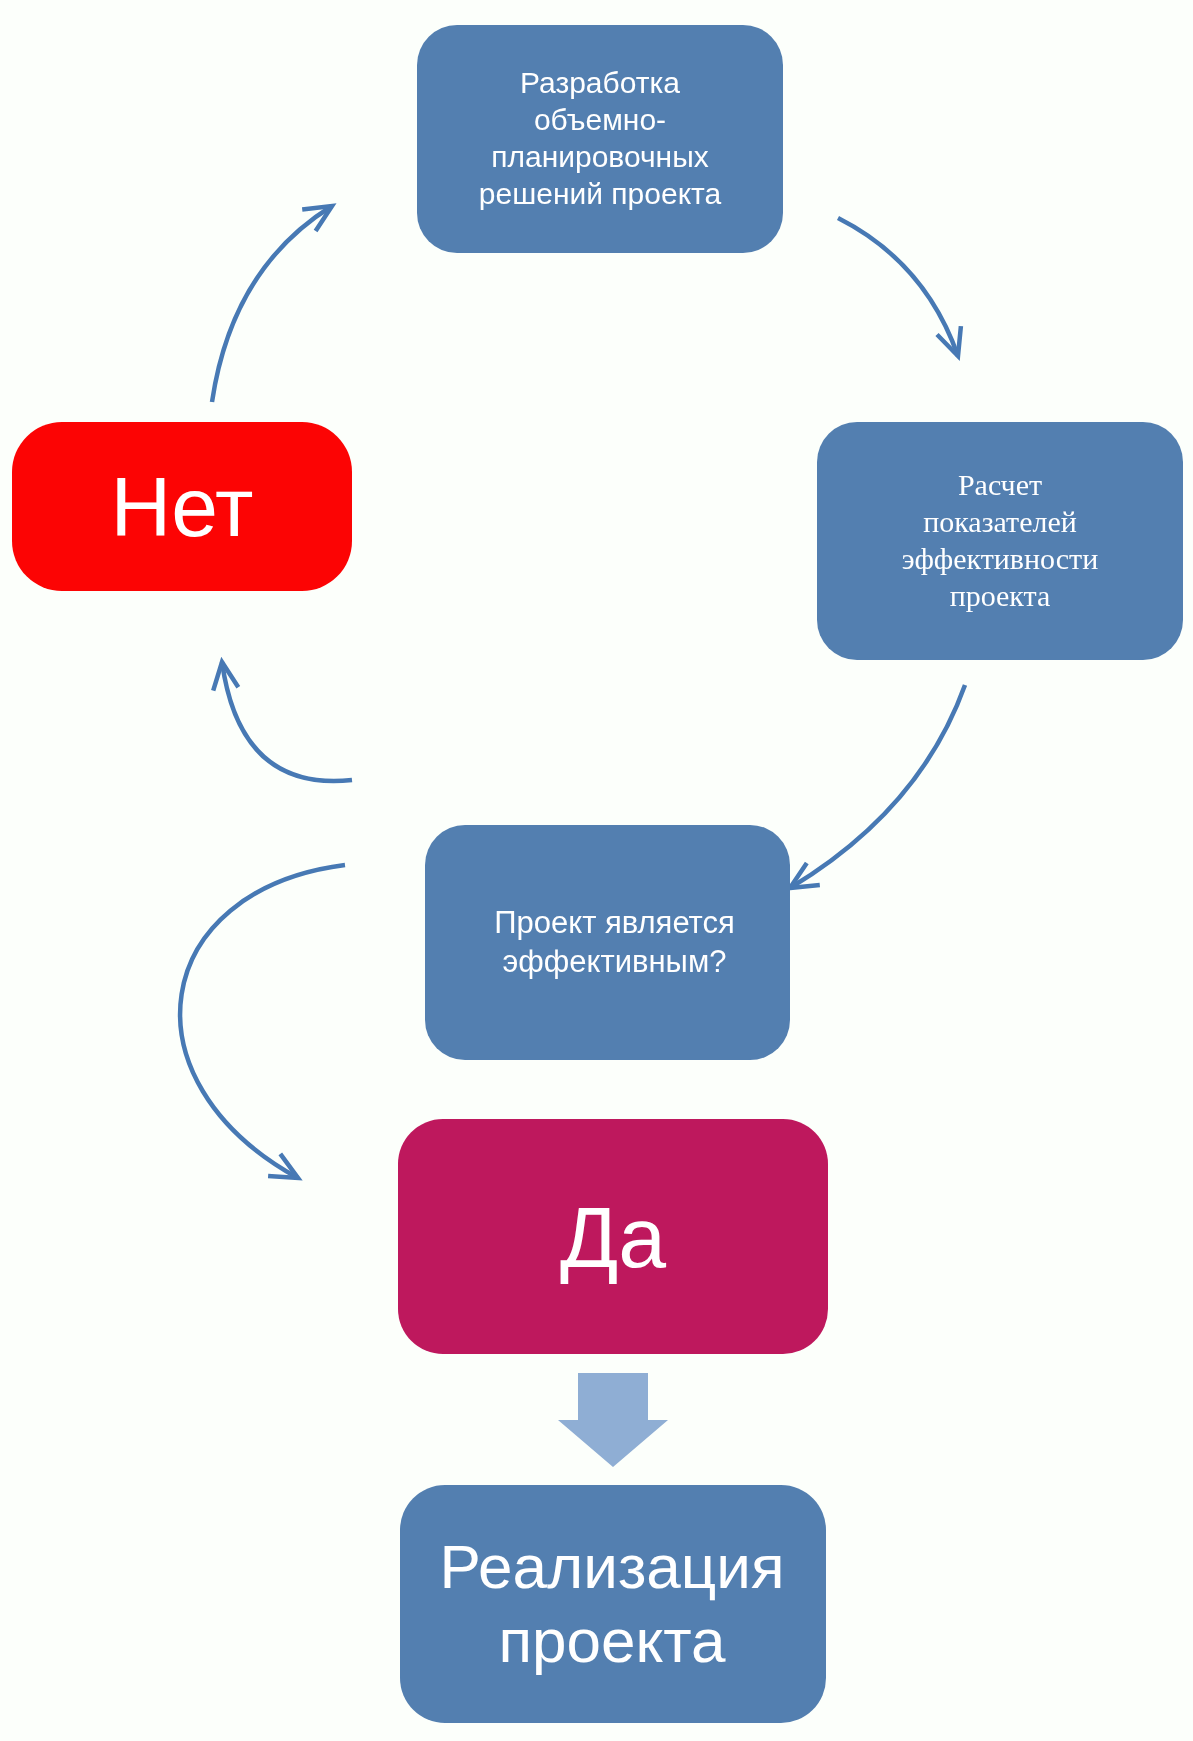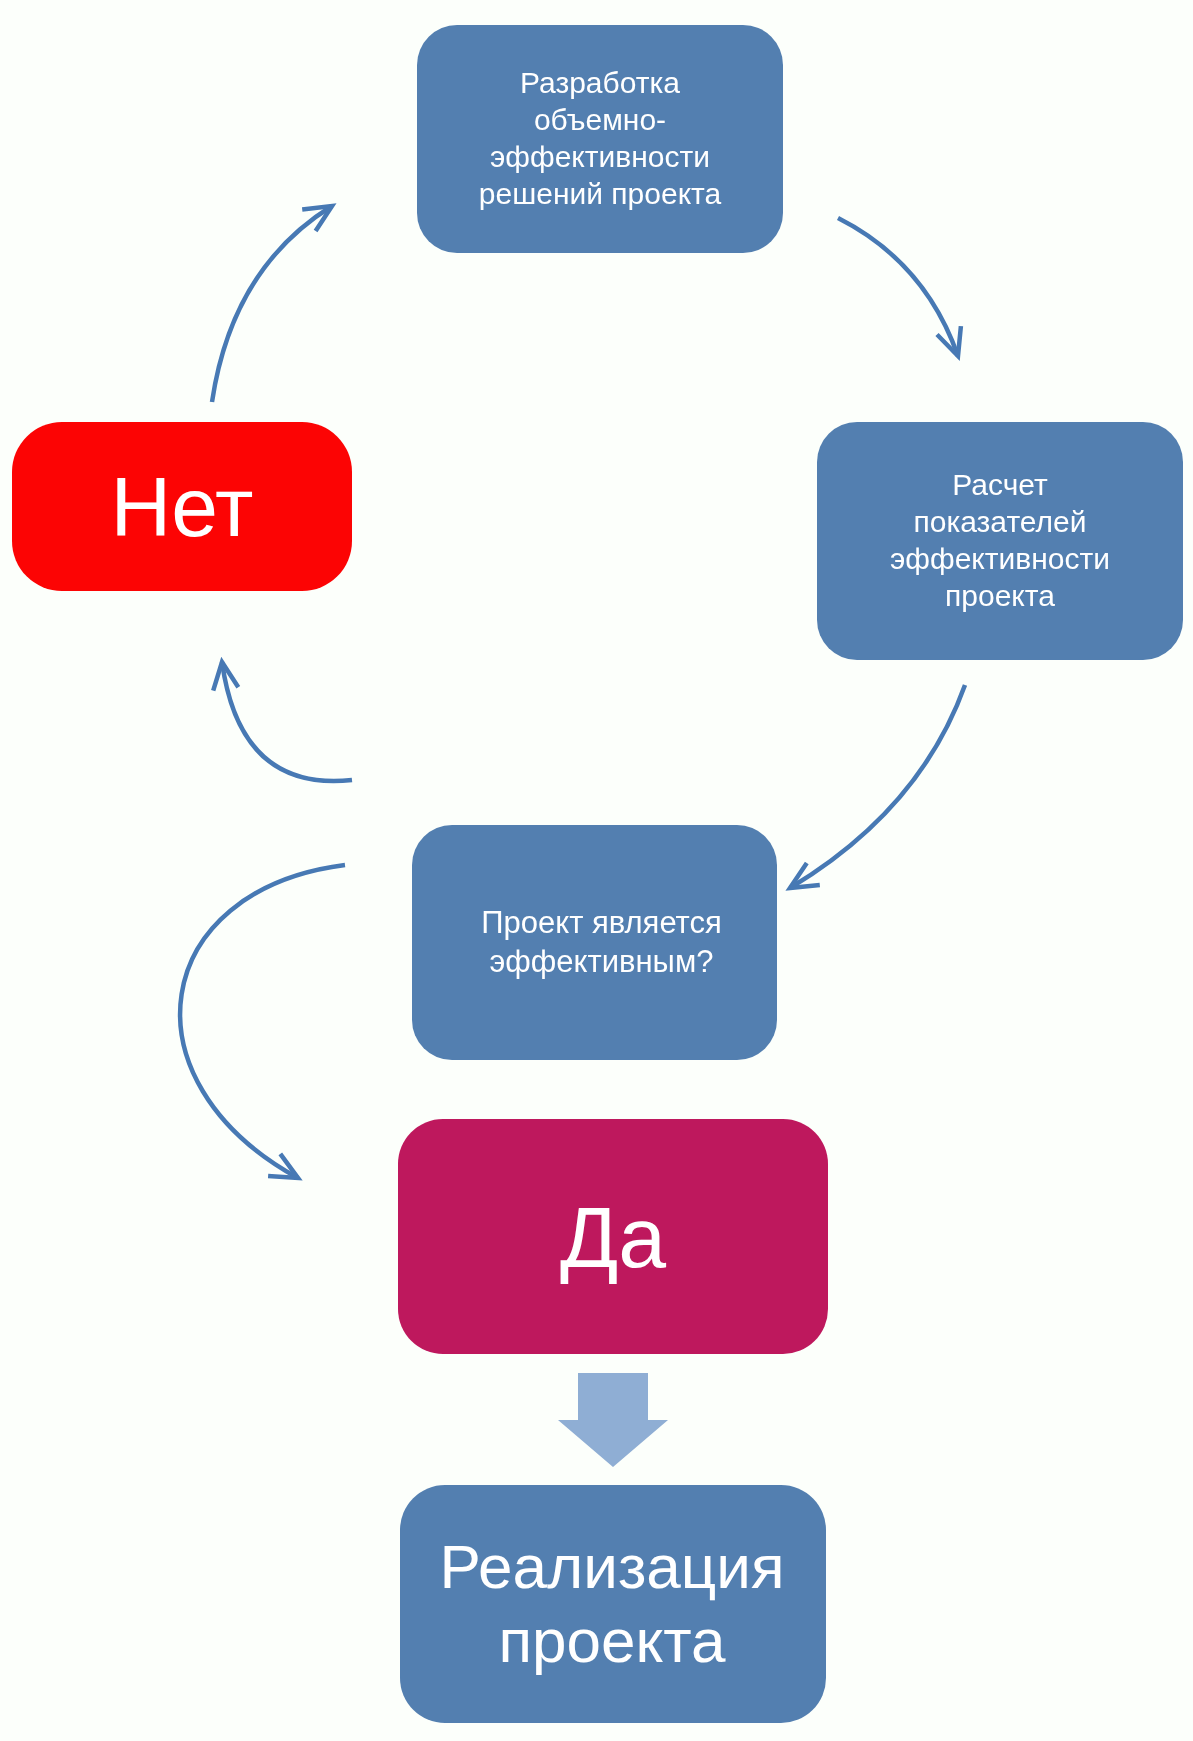--- a/index.html
+++ b/index.html
@@ -28,21 +28,21 @@
     box-sizing: border-box;
     padding: 8px 14px;
   }
   .box .label {
     color: #FFFFFF;
     white-space: pre-line;
   }
   .box-develop  { left: 417px; top:  25px; width: 366px; height: 228px; }
   .box-calc     { left: 817px; top: 422px; width: 366px; height: 238px; }
   .box-no       { left:  12px; top: 422px; width: 340px; height: 169px; border-radius: 50px; }
-  .box-question { left: 412px; top: 825px; width: 365px; height: 235px; padding-left: 28px; }
+  .box-question { left: 425px; top: 825px; width: 365px; height: 235px; padding-left: 28px; }
   .box-yes      { left: 398px; top: 1119px; width: 430px; height: 235px; border-radius: 45px; }
   .box-realize  { left: 400px; top: 1485px; width: 426px; height: 238px; border-radius: 45px; padding-left: 12px; }
 
   .box-develop .label  { font-size: 30px; line-height: 1.23; }
   .box-calc .label     { font-size: 30px; line-height: 1.23; }
   .box-question .label { font-size: 31px; line-height: 1.25; }
   .box-no .label       { font-size: 84px; line-height: 1; }
   .box-yes .label      { font-size: 86px; line-height: 1; }
   .box-realize .label  { font-size: 62px; line-height: 1.2; }
 </style>
@@ -67,25 +67,25 @@
 
     <path class="conn" d="M 345 865 C 150 890 120 1080 298 1178" stroke="#4779B4"></path>
     <path class="conn" d="M 268.1 1176.0 L 298 1178 L 280.3 1153.8" stroke="#4779B4"></path>
 
     <polygon points="578,1373 648,1373 648,1420 668,1420 613,1467 558,1420 578,1420" fill="#8FAED4"></polygon>
   </svg>
 
   <div class="box box-develop" style="background-color: rgb(83, 127, 176);">
     <span class="label" style="color: rgb(255, 255, 255);">Разработка
 объемно-
-эффективности
+планировочных
 решений проекта</span>
   </div>
 
-  <div class="box box-calc" style="background-color: rgb(83, 127, 176);">
+  <div class="box box-calc" style="background-color: rgb(83, 127, 176); font-family: Liberation Serif, serif;">
     <span class="label" style="color: rgb(255, 255, 255);">Расчет
 показателей
 эффективности
 проекта</span>
   </div>
 
   <div class="box box-no" style="background-color: rgb(252, 4, 4);">
     <span class="label" style="color: rgb(255, 255, 255);">Нет</span>
   </div>
 

